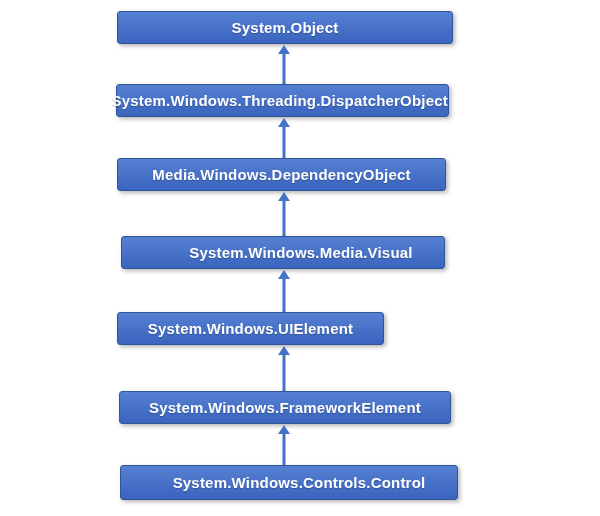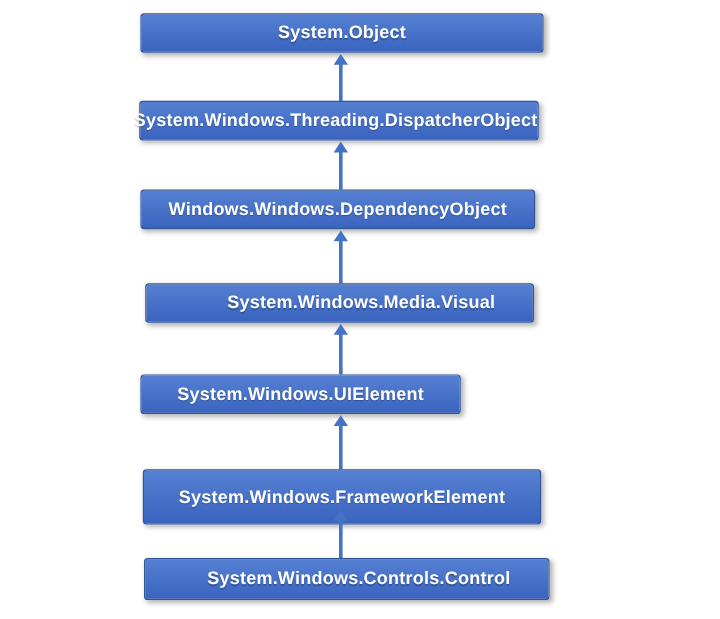--- a/index.html
+++ b/index.html
@@ -33,21 +33,21 @@
     letter-spacing: 0.2px;
     white-space: nowrap;
     text-shadow: 0 1px 1px rgba(0,0,0,0.25);
   }
   
   .n1 { left: 117px; top: 11px;  width: 336px; height: 33px; }
   .n2 { left: 116px; top: 84px;  width: 333px; height: 33px; justify-content: flex-end; }
   .n3 { left: 117px; top: 158px; width: 329px; height: 33px; }
   .n4 { left: 121px; top: 236px; width: 324px; height: 33px; padding-left: 36px; }
   .n5 { left: 117px; top: 312px; width: 267px; height: 33px; }
-  .n6 { left: 119px; top: 391px; width: 332px; height: 46px; }
+  .n6 { left: 119px; top: 391px; width: 332px; height: 33px; }
   .n7 { left: 120px; top: 465px; width: 338px; height: 35px; padding-left: 20px; }
 
   
   .arrow {
     position: absolute;
     left: 277px;
     width: 14px;
   }
   .arrow::before {          
     content: "";
@@ -89,21 +89,21 @@
 
   <div class="arrow a1"></div>
 
   <div class="node n2">
     <span class="node-label">System.Windows.Threading.DispatcherObject</span>
   </div>
 
   <div class="arrow a2"></div>
 
   <div class="node n3">
-    <span class="node-label">Windows.Windows.DependencyObject</span>
+    <span class="node-label">Media.Windows.DependencyObject</span>
   </div>
 
   <div class="arrow a3"></div>
 
   <div class="node n4">
     <span class="node-label">System.Windows.Media.Visual</span>
   </div>
 
   <div class="arrow a4"></div>
 

